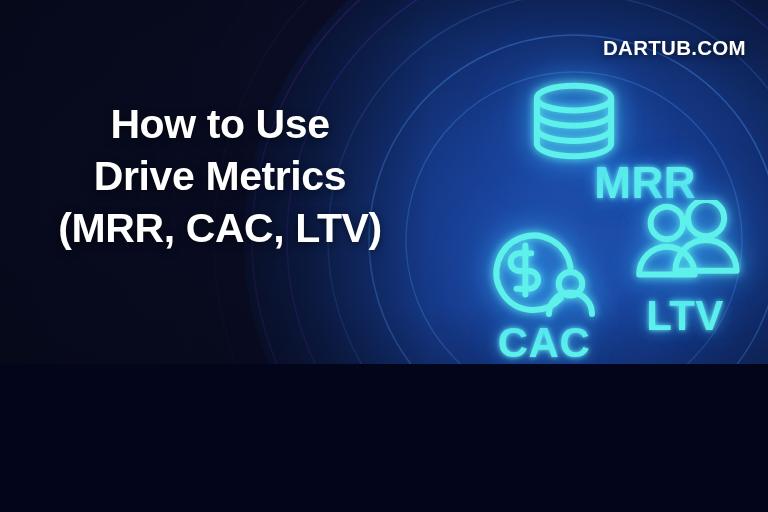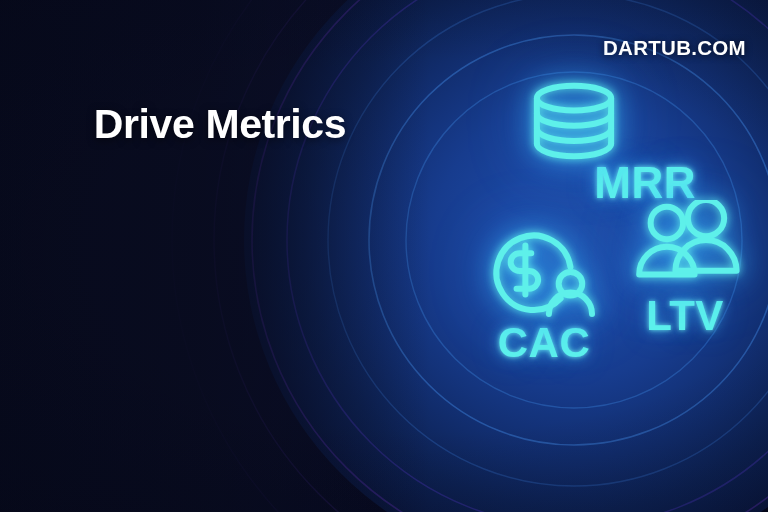--- a/index.html
+++ b/index.html
@@ -6,21 +6,21 @@
 
   html, body {
     width:768px; height:512px;
     background:#03061a;
     overflow:hidden;
     font-family:"Liberation Sans", sans-serif;
   }
 
   #stage {
     position:relative;
-    width:768px; height:512px;
+    width:768px; height:364px;
     overflow:hidden;
     background:#be185d;
   }
 
   
   .bg-base {
     position:absolute; inset:0;
     background:
       linear-gradient(115deg, #0d1130 0%, #0a0e28 34%, #070a20 62%, #04061a 100%);
   }
@@ -145,21 +145,23 @@
       <circle cx="574" cy="240" r="360" stroke="#4a2a96" stroke-opacity="0.30" stroke-width="1.4"></circle>
       <circle cx="574" cy="240" r="402" stroke="#3d2486" stroke-opacity="0.22" stroke-width="1.3"></circle>
     </g>
   </svg>
 
   <div class="bg-vignette"></div>
 
   <div class="brand">DARTUB.COM</div>
 
   <div class="headline">
+    <span class="ln">How to Use</span>
     <span class="ln">Drive Metrics</span>
+    <span class="ln">(MRR, CAC, LTV)</span>
   </div>
 
   <div class="node" id="node-mrr">
     <svg class="icon" viewBox="0 0 96 82">
       <ellipse cx="48" cy="17" rx="39" ry="13"></ellipse>
       <path d="M9 17 V65"></path>
       <path d="M87 17 V65"></path>
       <path d="M9 65 a39 13 0 0 0 78 0"></path>
       <path d="M9 33 a39 13 0 0 0 78 0"></path>
       <path d="M9 49 a39 13 0 0 0 78 0"></path>

